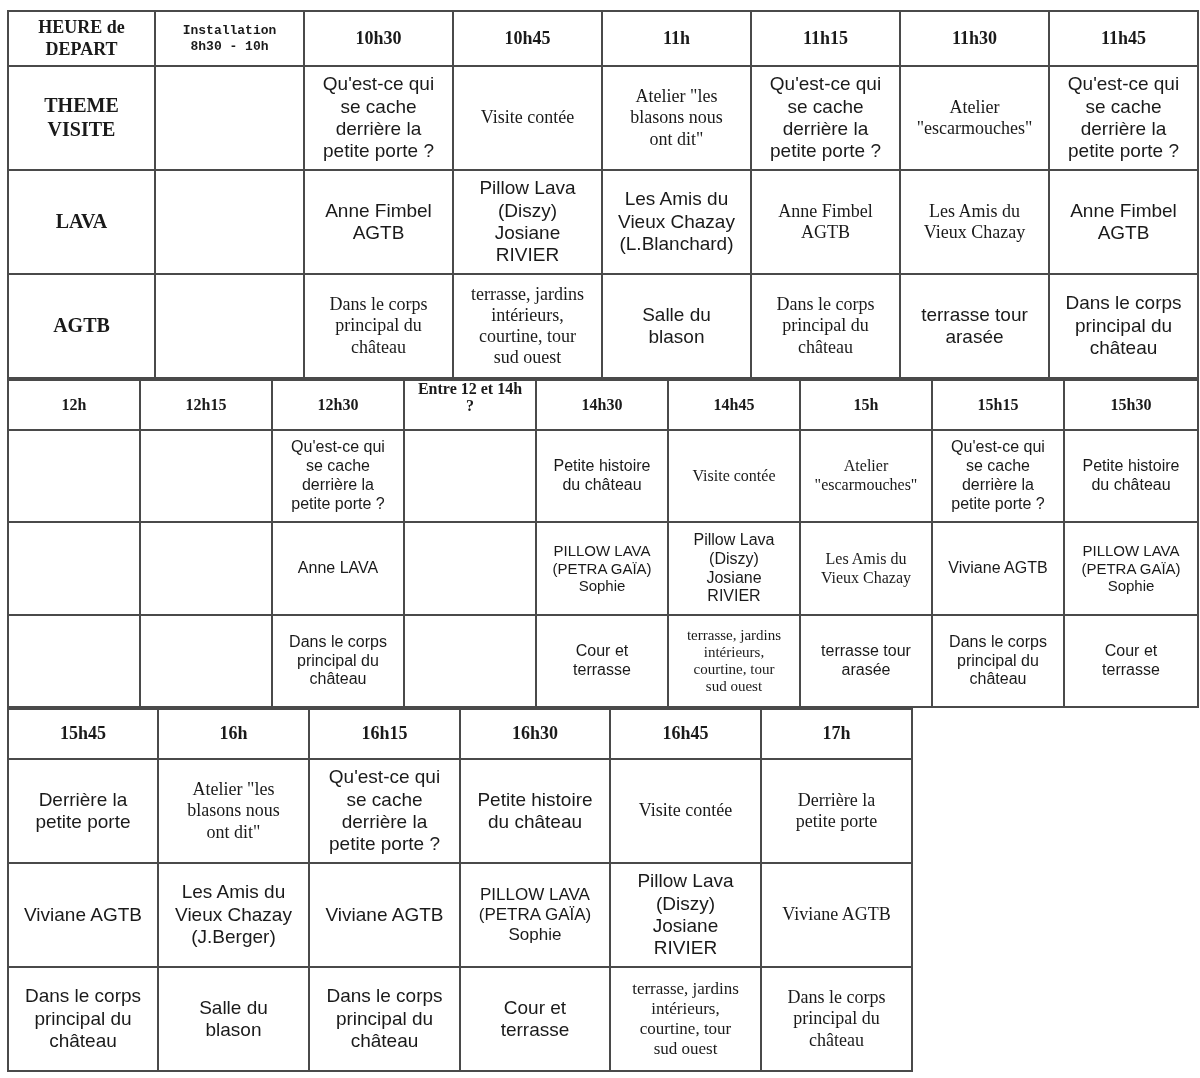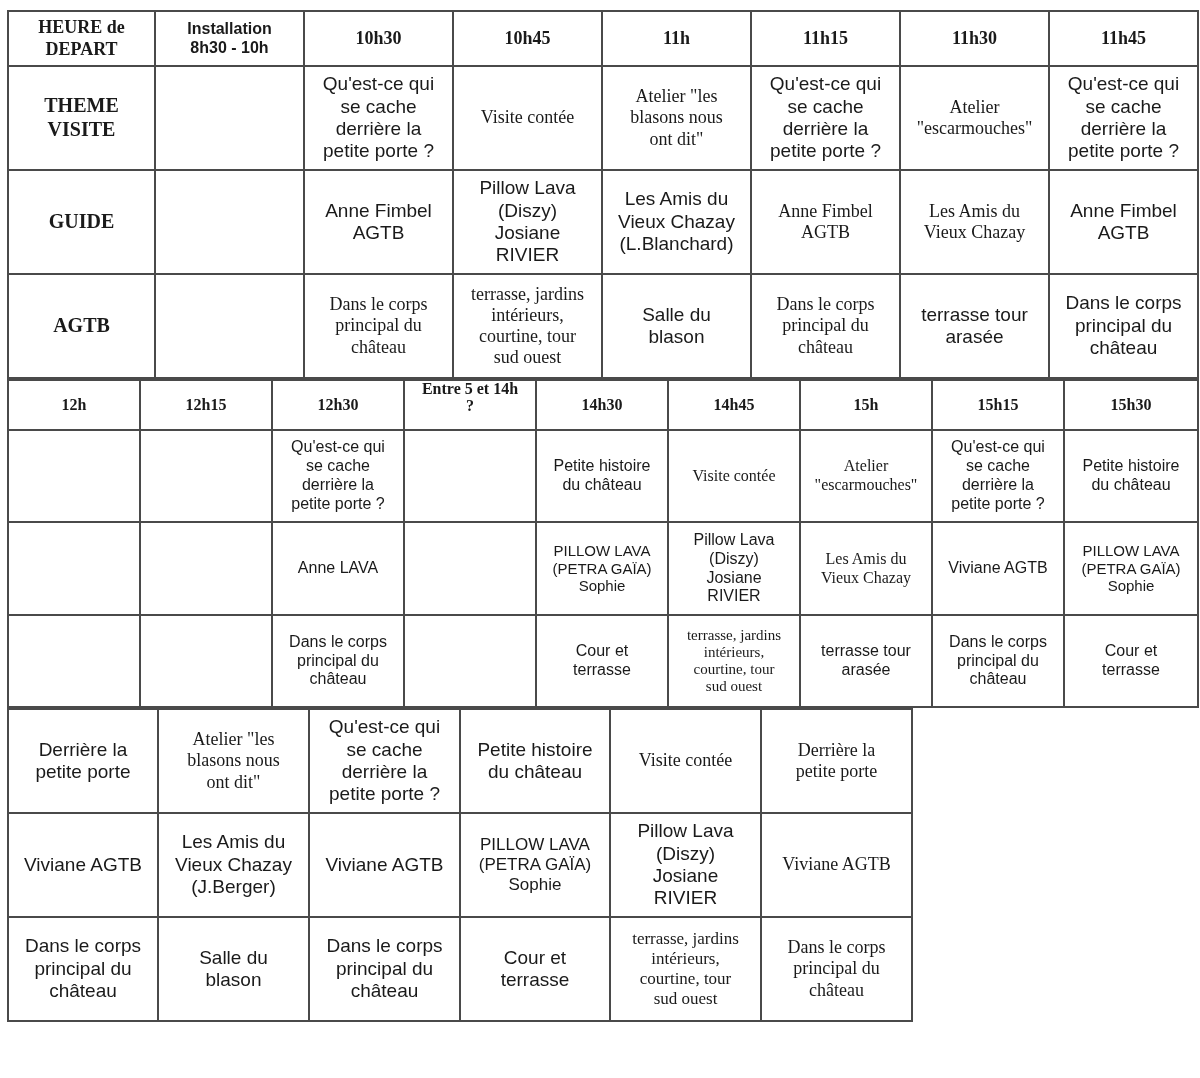--- a/index.html
+++ b/index.html
@@ -12,21 +12,21 @@
   }
   table.sched td {
     border: 2px solid #4a4a4a;
     text-align: center;
     vertical-align: middle;
     padding: 0 2px;
     overflow: hidden;
     line-height: 1.18;
   }
   .hdr { font-family: "Liberation Serif", serif; font-weight: bold; font-size: 18px; }
-  .hdr-sans { font-family: Liberation Sans, sans-serif; font-weight: bold; font-size: 16px; line-height: 1.15; }
+  .hdr-sans { font-family: Liberation Mono, monospace; font-weight: bold; font-size: 13px; line-height: 1.15; }
   .rowlabel { font-family: "Liberation Serif", serif; font-weight: bold; font-size: 20px; }
   .sans { font-family: "Liberation Sans", sans-serif; font-size: 19px; }
   .serif { font-family: "Liberation Serif", serif; font-size: 18px; }
   .sans-sm { font-family: "Liberation Sans", sans-serif; font-size: 16px; }
   .serif-sm { font-family: "Liberation Serif", serif; font-size: 16px; }
   .hdr-sm { font-family: "Liberation Serif", serif; font-weight: bold; font-size: 16px; }
   .cell-text { white-space: pre-line; display: inline-block; }
 
   #t1 { left: 7px; top: 10px; width: 1190px; padding-left: 23px; }
   #t2 { left: 7px; top: 379px; width: 1190px; }
@@ -76,21 +76,21 @@
 derrière la
 petite porte ?</span></td>
     <td class="serif"><span class="cell-text">Atelier
 "escarmouches"</span></td>
     <td class="sans"><span class="cell-text">Qu'est-ce qui
 se cache
 derrière la
 petite porte ?</span></td>
   </tr>
   <tr style="height:104px">
-    <td class="rowlabel"><span class="cell-text">GUIDE</span></td>
+    <td class="rowlabel"><span class="cell-text">LAVA</span></td>
     <td class="sans"><span class="cell-text"></span></td>
     <td class="sans"><span class="cell-text">Anne Fimbel
 AGTB</span></td>
     <td class="sans"><span class="cell-text">Pillow Lava
 (Diszy)
 Josiane
 RIVIER</span></td>
     <td class="sans"><span class="cell-text">Les Amis du
 Vieux Chazay
 (L.Blanchard)</span></td>
@@ -135,21 +135,21 @@
     <col style="width:132px">
       <col style="width:132px">
       <col style="width:132px">
       <col style="width:134px">
   </colgroup>
   <tbody>
       <tr style="height:50px">
     <td class="hdr-sm"><span class="cell-text">12h</span></td>
     <td class="hdr-sm"><span class="cell-text">12h15</span></td>
     <td class="hdr-sm"><span class="cell-text">12h30</span></td>
-    <td class="hdr-sm" style="vertical-align:top; line-height:1.05"><span class="cell-text">Entre 5 et 14h
+    <td class="hdr-sm" style="vertical-align:top; line-height:1.05"><span class="cell-text">Entre 12 et 14h
 ?</span></td>
     <td class="hdr-sm"><span class="cell-text">14h30</span></td>
     <td class="hdr-sm"><span class="cell-text">14h45</span></td>
     <td class="hdr-sm"><span class="cell-text">15h</span></td>
     <td class="hdr-sm"><span class="cell-text">15h15</span></td>
     <td class="hdr-sm"><span class="cell-text">15h30</span></td>
   </tr>
   <tr style="height:92px">
     <td class="sans-sm"><span class="cell-text"></span></td>
     <td class="sans-sm"><span class="cell-text"></span></td>
@@ -216,20 +216,28 @@
 <table class="sched" id="t3">
   <colgroup>
     <col style="width:150px">
       <col style="width:151px">
       <col style="width:151px">
     <col style="width:150px">
       <col style="width:151px">
       <col style="width:151px">
   </colgroup>
   <tbody>
+      <tr style="height:50px">
+    <td class="hdr"><span class="cell-text">15h45</span></td>
+    <td class="hdr"><span class="cell-text">16h</span></td>
+    <td class="hdr"><span class="cell-text">16h15</span></td>
+    <td class="hdr"><span class="cell-text">16h30</span></td>
+    <td class="hdr"><span class="cell-text">16h45</span></td>
+    <td class="hdr"><span class="cell-text">17h</span></td>
+  </tr>
   <tr style="height:104px">
     <td class="sans"><span class="cell-text">Derrière la
 petite porte</span></td>
     <td class="serif"><span class="cell-text">Atelier "les
 blasons nous
 ont dit"</span></td>
     <td class="sans"><span class="cell-text">Qu'est-ce qui
 se cache
 derrière la
 petite porte ?</span></td>

